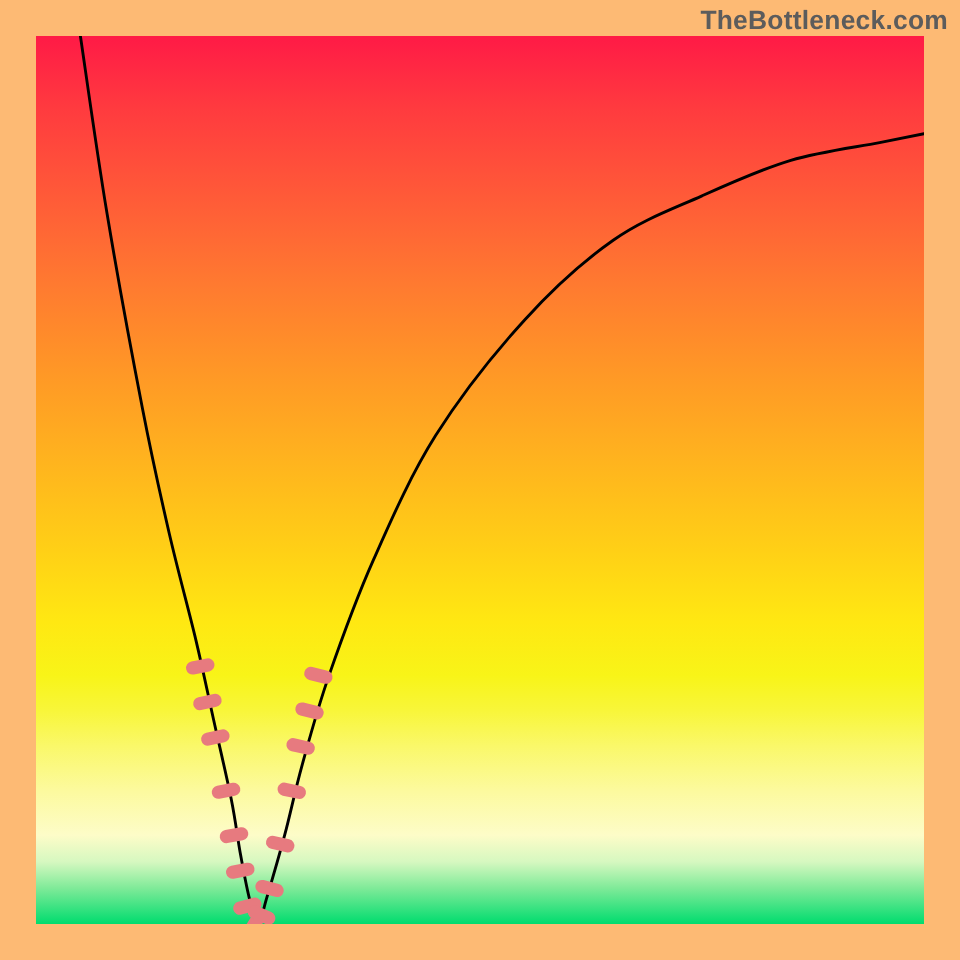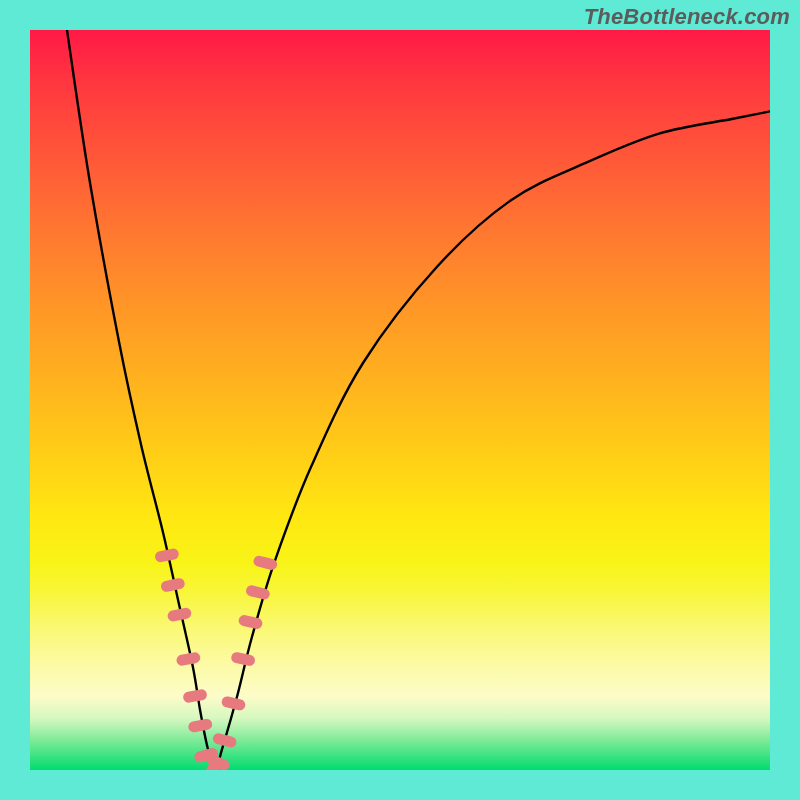--- a/index.html
+++ b/index.html
@@ -8,22 +8,21 @@
     width: 800px;
     height: 800px;
     overflow: hidden;
     background: #000;
     font-family: Arial, Helvetica, sans-serif;
   }
   .stage {
     position: relative;
     width: 800px;
     height: 800px;
-    background: #5eead4;
-    font-style: italic;
+    background: #fdba74;
   }
   .plot-area {
     position: absolute;
     left: 30px;
     top: 30px;
     width: 740px;
     height: 740px;
     overflow: hidden;
   }
   .gradient-bg {

